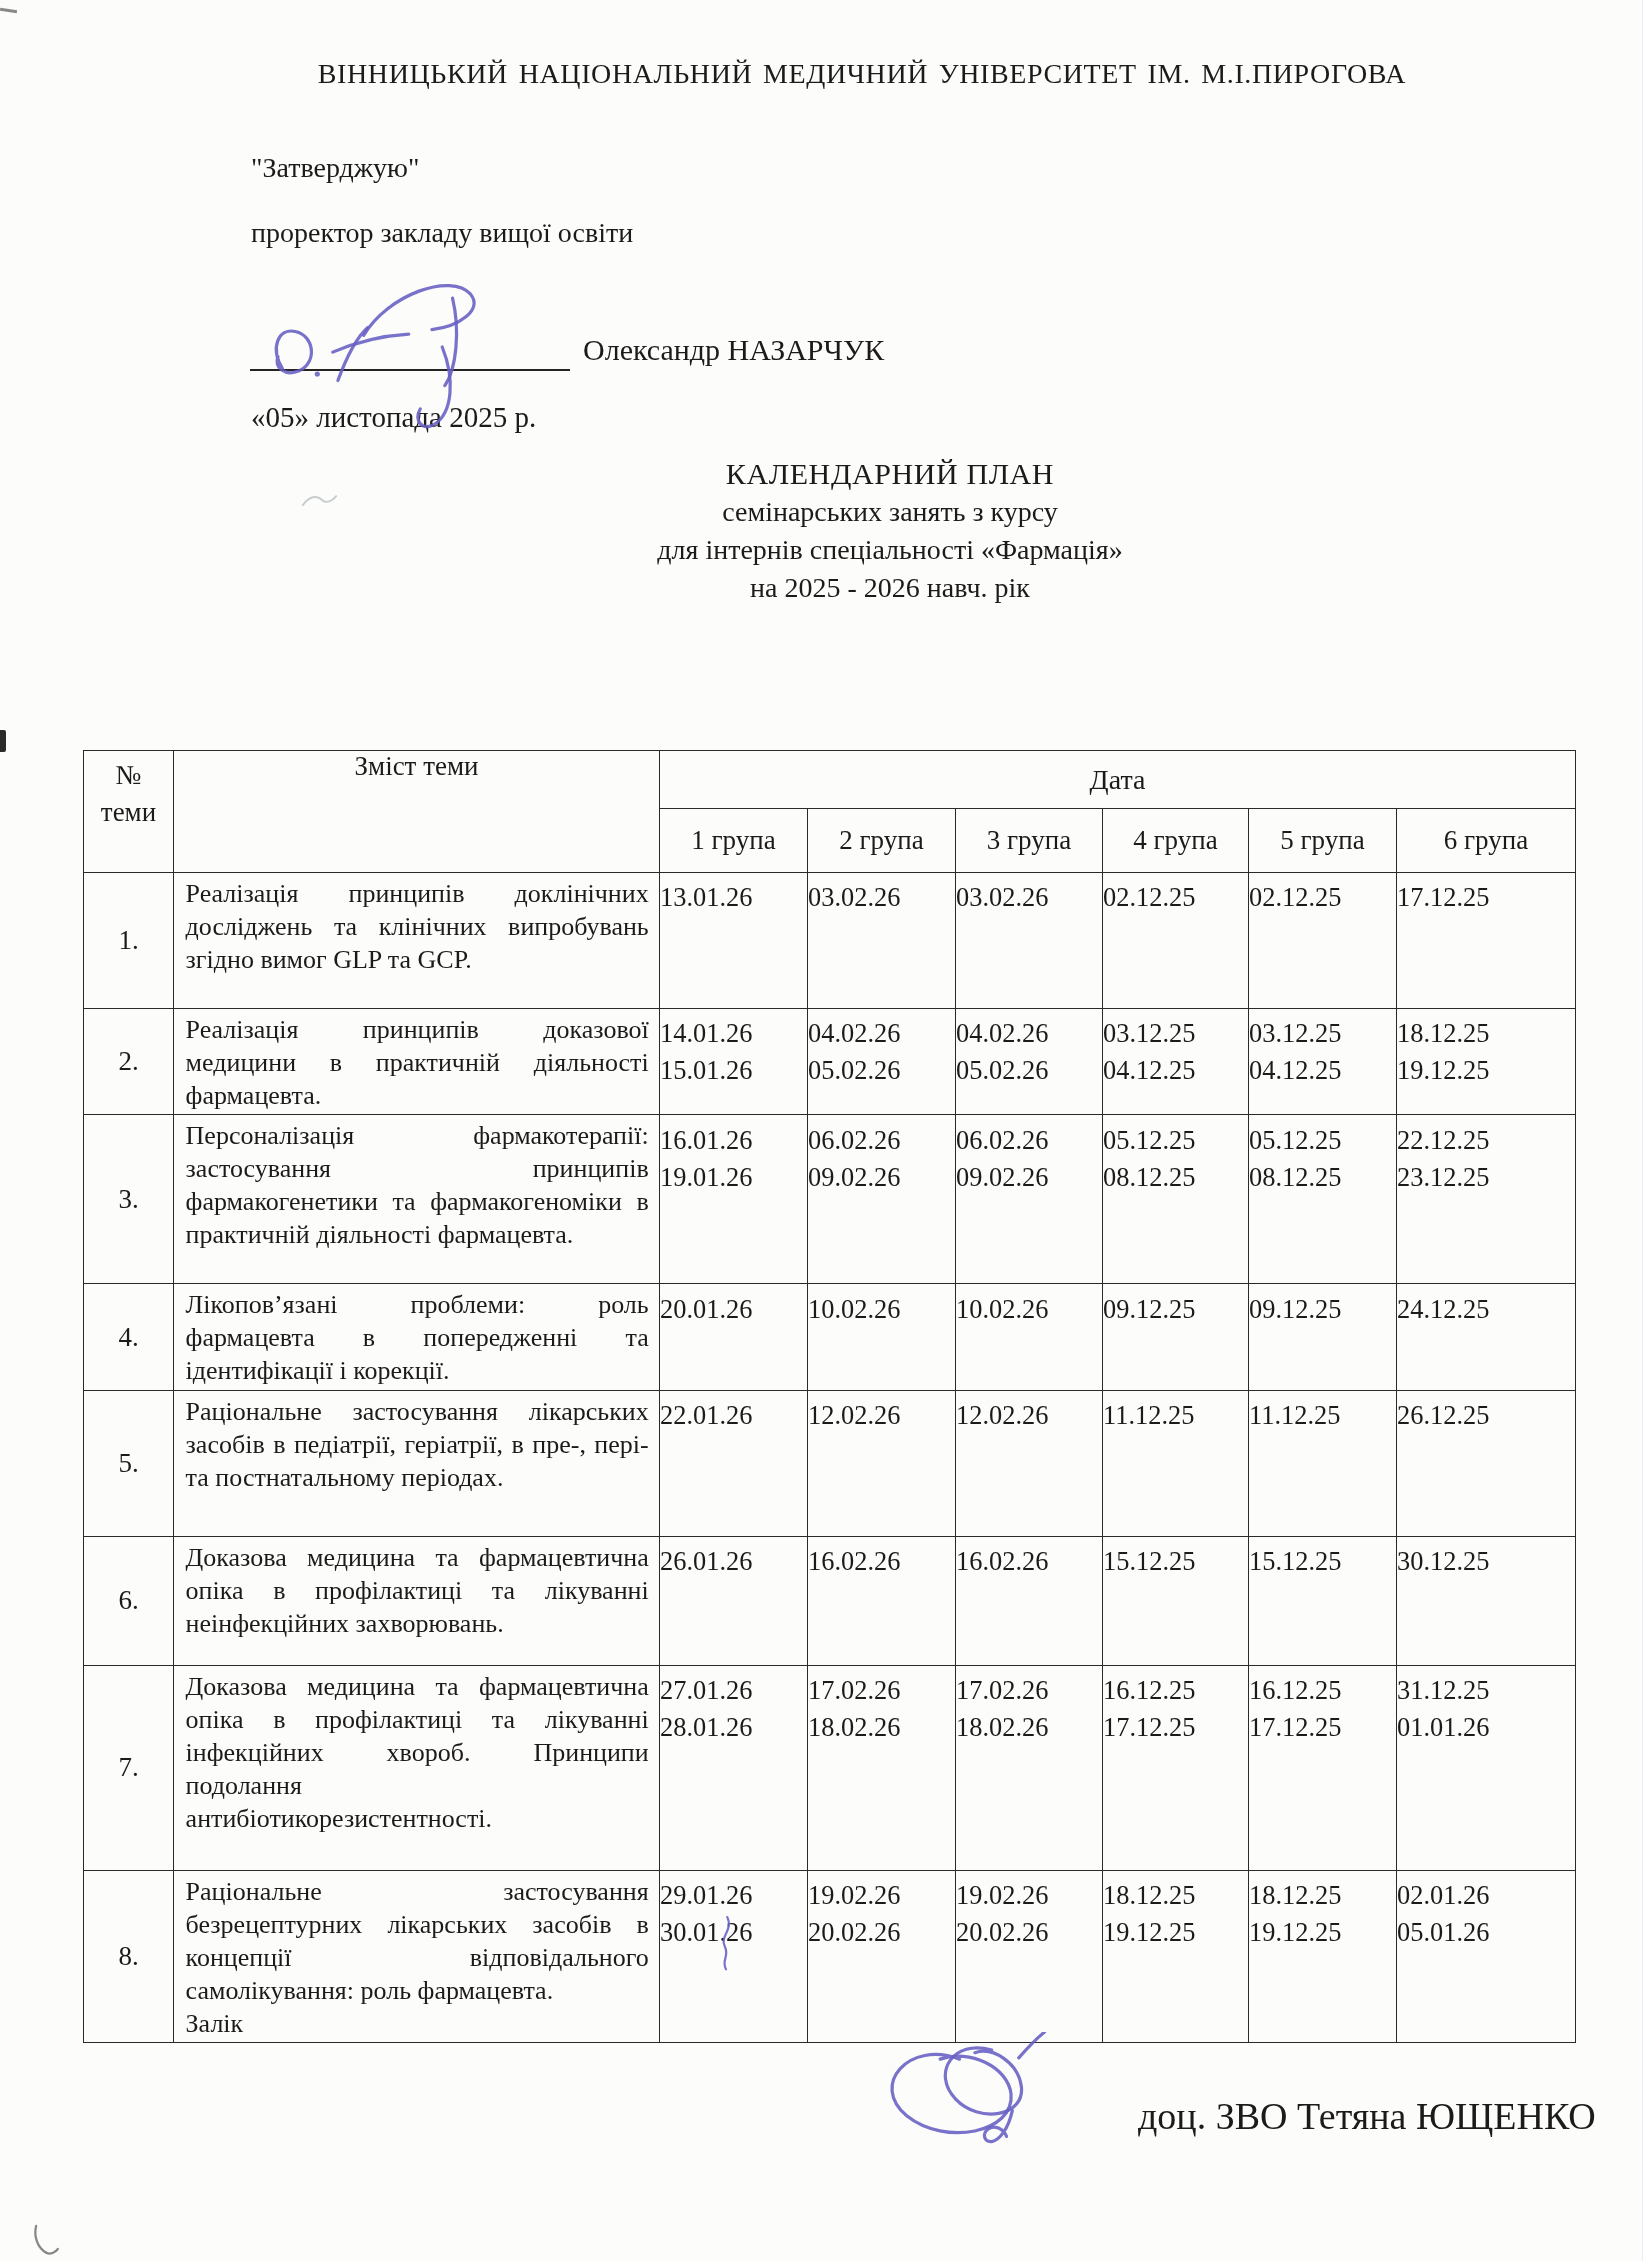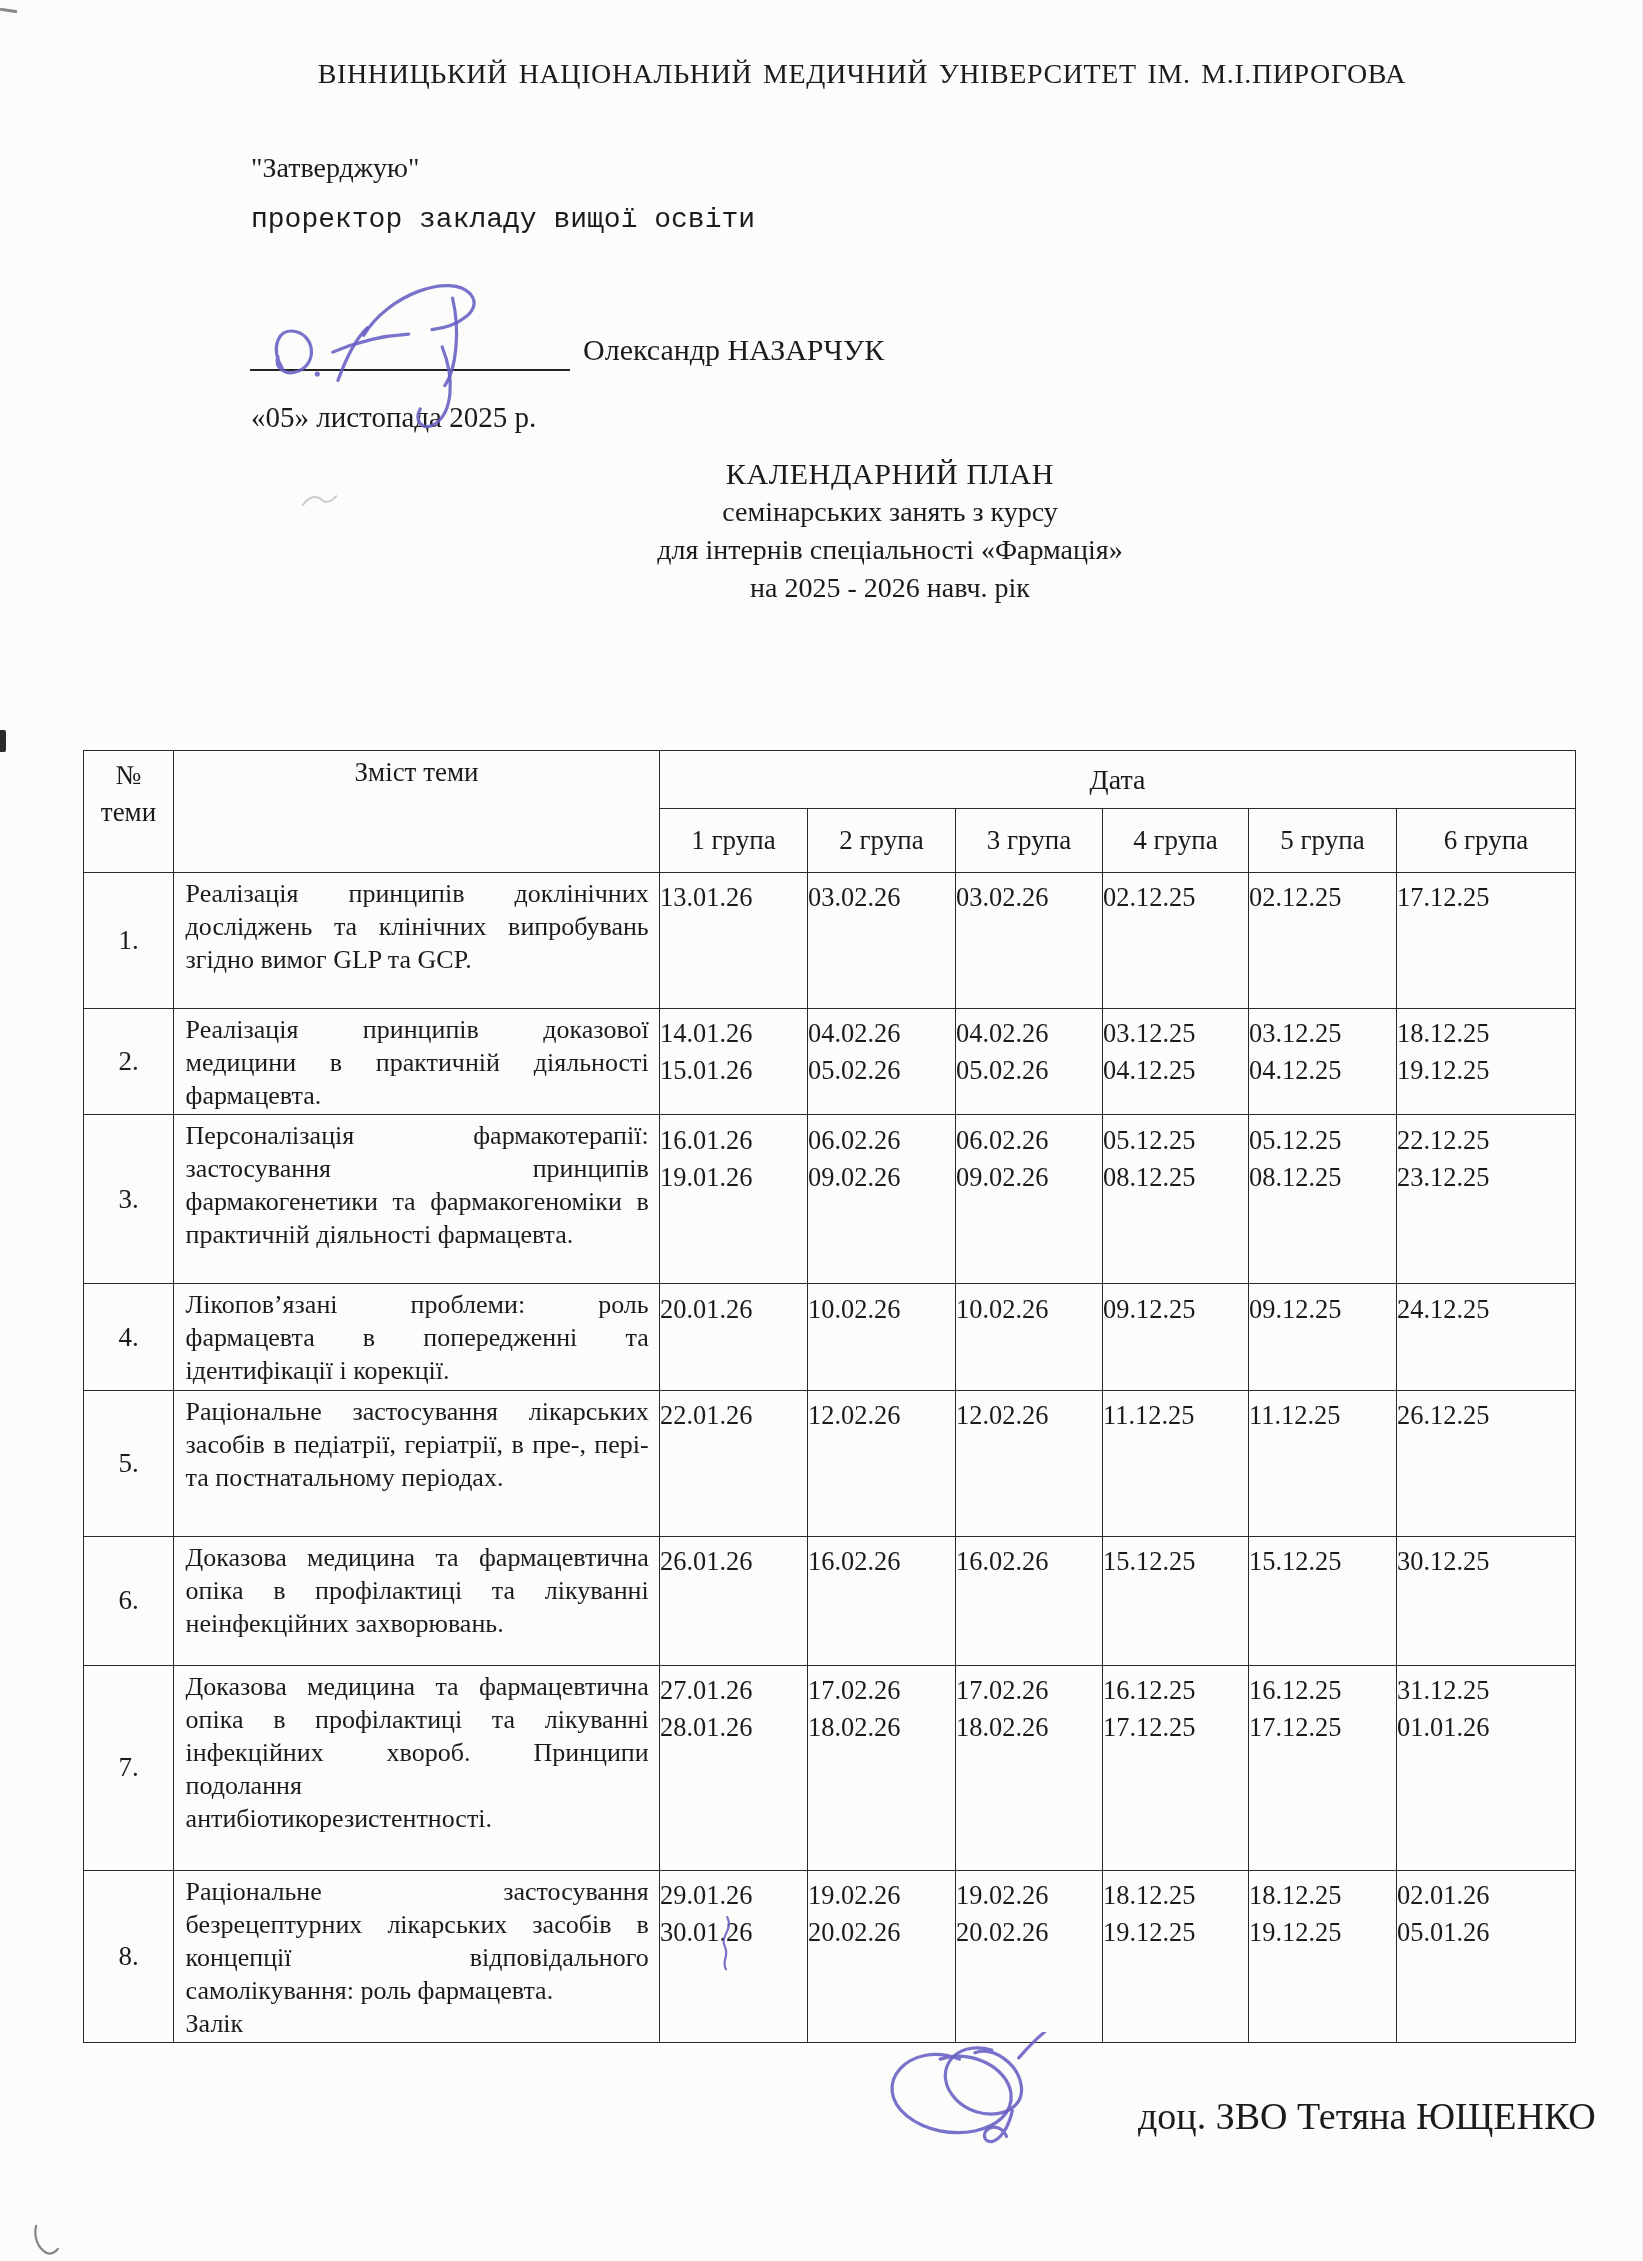--- a/index.html
+++ b/index.html
@@ -15,21 +15,21 @@
 
   
   .university {
     position: absolute; top: 58px; left: 862px; transform: translateX(-50%);
     white-space: nowrap; font-size: 28px; letter-spacing: 0.6px; word-spacing: 3.2px;
   }
 
   
   .approval-line { position: absolute; left: 251px; font-size: 28px; white-space: nowrap; }
   .appr-quote { top: 152px; }
-  .appr-role1 { top: 204px; font-family: Liberation Mono, monospace; }
+  .appr-role1 { top: 217px; }
   .appr-role2 { top: 273px; }
   .sig-rule { position: absolute; left: 250px; top: 369px; width: 320px; height: 1.9px; background: #262423; }
   .sig-name { position: absolute; left: 583px; top: 333px; font-size: 30px; white-space: nowrap; }
   .appr-date { top: 401px; font-size: 29px; }
 
   
   .doc-title {
     position: absolute; top: 455px; left: 890px; transform: translateX(-50%);
     text-align: center; font-size: 28px; line-height: 38px; white-space: nowrap;
   }
@@ -39,21 +39,21 @@
   table.schedule {
     position: absolute; left: 83px; top: 750px; width: 1492px;
     border-collapse: collapse; table-layout: fixed;
     border: 1.9px solid #2c2a28;
   }
   .schedule th, .schedule td { border: 1.3px solid #2c2a28; font-weight: normal; }
   .schedule thead tr.h2 th { border-bottom: 1.9px solid #2c2a28; }
   tr.h1 { height: 58px; }
   tr.h2 { height: 64px; }
   .c-colnum-header { white-space: pre-line; text-align: center; vertical-align: top; padding-top: 6.4px; font-size: 27px; line-height: 37px; }
-  .c-topic-header  { text-align: center; vertical-align: top; padding-top: 6px; font-size: 27px; }
+  .c-topic-header  { text-align: center; vertical-align: top; padding-top: 0; font-size: 27px; }
   .c-data-header   { text-align: center; vertical-align: middle; font-size: 28px; }
   .c-group         { text-align: center; vertical-align: middle; font-size: 27px; }
 
   .schedule tbody tr:nth-child(1) { height: 136px; }
   .schedule tbody tr:nth-child(2) { height: 103px; }
   .schedule tbody tr:nth-child(3) { height: 169px; }
   .schedule tbody tr:nth-child(4) { height: 103px; }
   .schedule tbody tr:nth-child(5) { height: 146px; }
   .schedule tbody tr:nth-child(6) { height: 129px; }
   .schedule tbody tr:nth-child(7) { height: 205px; }

